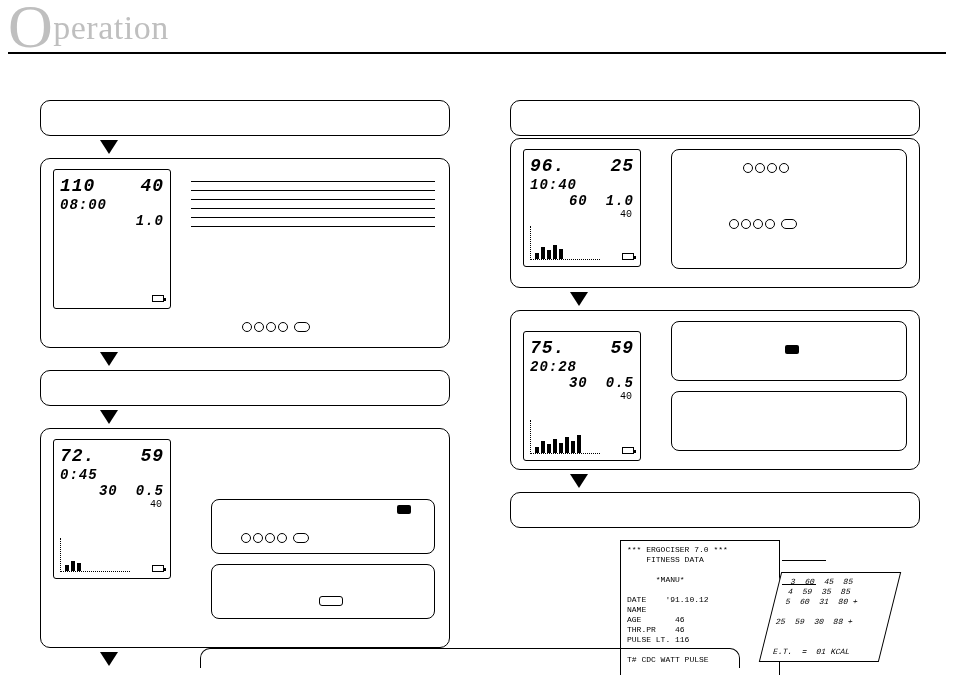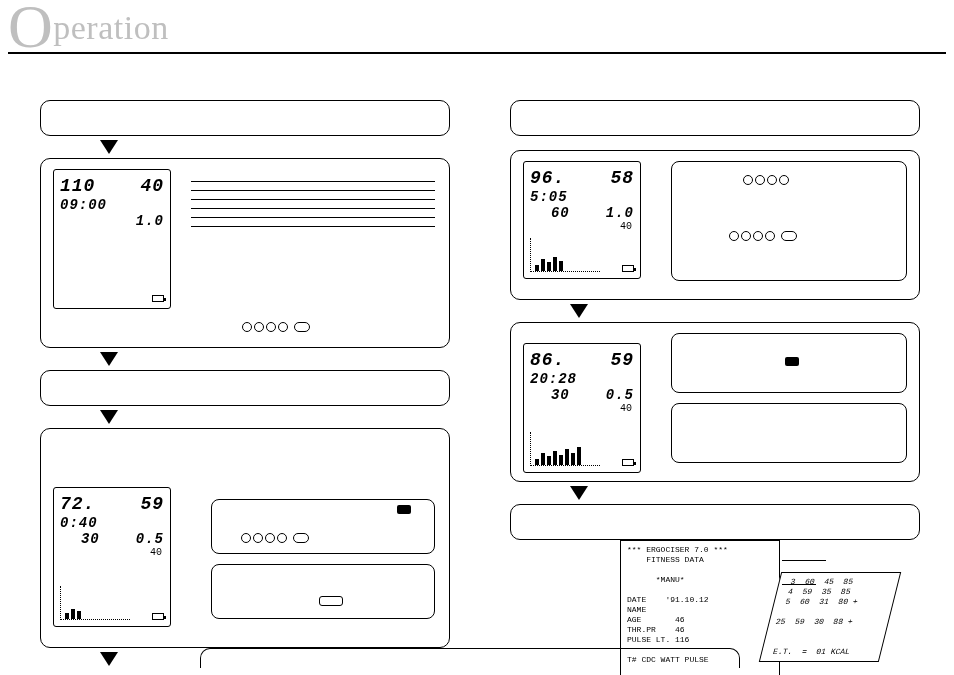--- a/index.html
+++ b/index.html
@@ -64,21 +64,21 @@
     border-radius: 3px;
     padding: 6px 6px 4px 6px;
     font-family: "Courier New", monospace;
     font-size: 14px;
     line-height: 1.15;
     background: #fff;
     position: relative;
   }
   .lcd .row { display: flex; justify-content: space-between; letter-spacing: 1px; font-weight: bold; font-style: italic; }
   .lcd .row.big { font-size: 18px; }
-  .lcd .row.r  { justify-content: flex-end; gap: 36px; }
+  .lcd .row.r  { justify-content: flex-end; gap: 18px; }
   .lcd .mini   { text-align: right; font-size: 10px; padding-right: 2px; }
   .lcd .graph {
     position: absolute;
     left: 6px; bottom: 6px;
     width: 70px; height: 34px;
     border-left: 1px dotted #000;
     border-bottom: 1px dotted #000;
   }
   .lcd .bar {
     position: absolute;
@@ -190,21 +190,21 @@
   <div class="box small-box"></div>
   <div class="arrow-down"></div>
 
   <div class="box" style="height:190px">
     <div class="lcd">
       <div class="row big">
           <span>110</span>
           <span>40</span>
         </div>
       <div class="row">
-          <span>09:00</span>
+          <span>08:00</span>
           <span></span>
         </div>
       <div class="row r">
           <span></span>
           <span>1.0</span>
         </div>
       <div class="batt"></div>
     </div>
     <div class="inner-right lines">
       <div class="ln"></div>
@@ -222,27 +222,27 @@
   <div class="arrow-down"></div>
 
   <div class="box small-box">
     <div class="pill-group" style="left:200px; top:12px;">
       <span class="tri"></span>
     </div>
   </div>
   <div class="arrow-down"></div>
 
   <div class="box" style="height:220px">
-    <div class="lcd" style="margin-top:48px">
+    <div class="lcd" style="">
       <div class="row big">
           <span>72.</span>
           <span>59</span>
         </div>
       <div class="row">
-          <span>0:40</span>
+          <span>0:45</span>
           <span></span>
         </div>
       <div class="row r">
           <span>30</span>
           <span>0.5</span>
         </div>
       <div class="mini">40</div>
       <div class="graph">
         <div class="bar" style="left:4px;height:6px"></div>
         <div class="bar" style="left:10px;height:10px"></div>
@@ -265,28 +265,28 @@
       </div>
     </div>
   </div>
   <div class="arrow-down"></div>
 </div>
 
 <div class="col right">
 
   <div class="box small-box"></div>
 
-  <div class="box" style="height:150px; margin-top:14px;">
+  <div class="box" style="height:150px; margin-top:2px;">
     <div class="lcd" style="height:118px">
       <div class="row big">
           <span>96.</span>
-          <span>58</span>
+          <span>25</span>
         </div>
       <div class="row">
-          <span>5:05</span>
+          <span>10:40</span>
           <span></span>
         </div>
       <div class="row r">
           <span>60</span>
           <span>1.0</span>
         </div>
       <div class="mini">40</div>
       <div class="graph">
         <div class="bar" style="left:4px;height:6px"></div>
           <div class="bar" style="left:10px;height:12px"></div>
@@ -304,21 +304,21 @@
         <span class="pill w10"></span><span class="pill w10"></span><span class="pill w10"></span><span class="pill w10"></span>
         <span class="pill w16"></span>
       </div>
     </div>
   </div>
   <div class="arrow-down"></div>
 
   <div class="box" style="height:160px;">
     <div class="lcd" style="margin-top:10px; height:130px">
       <div class="row big">
-          <span>86.</span>
+          <span>75.</span>
           <span>59</span>
         </div>
       <div class="row">
           <span>20:28</span>
           <span></span>
         </div>
       <div class="row r">
           <span>30</span>
           <span>0.5</span>
         </div>

